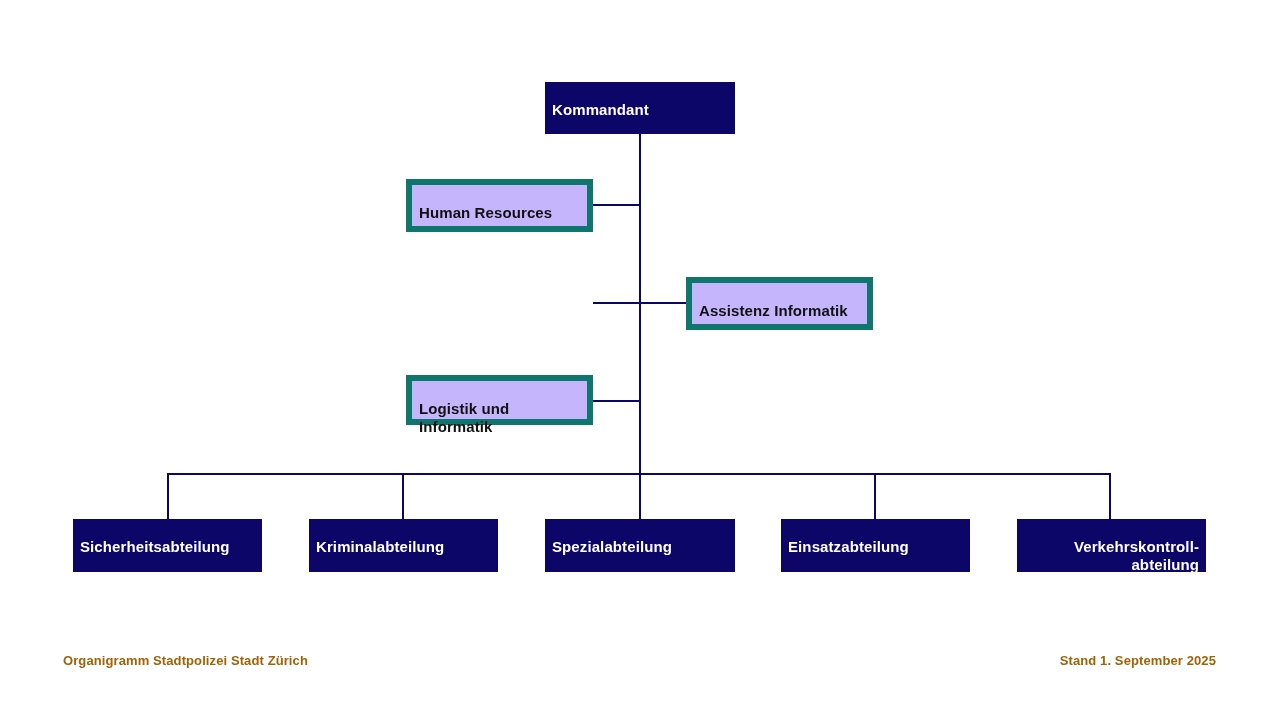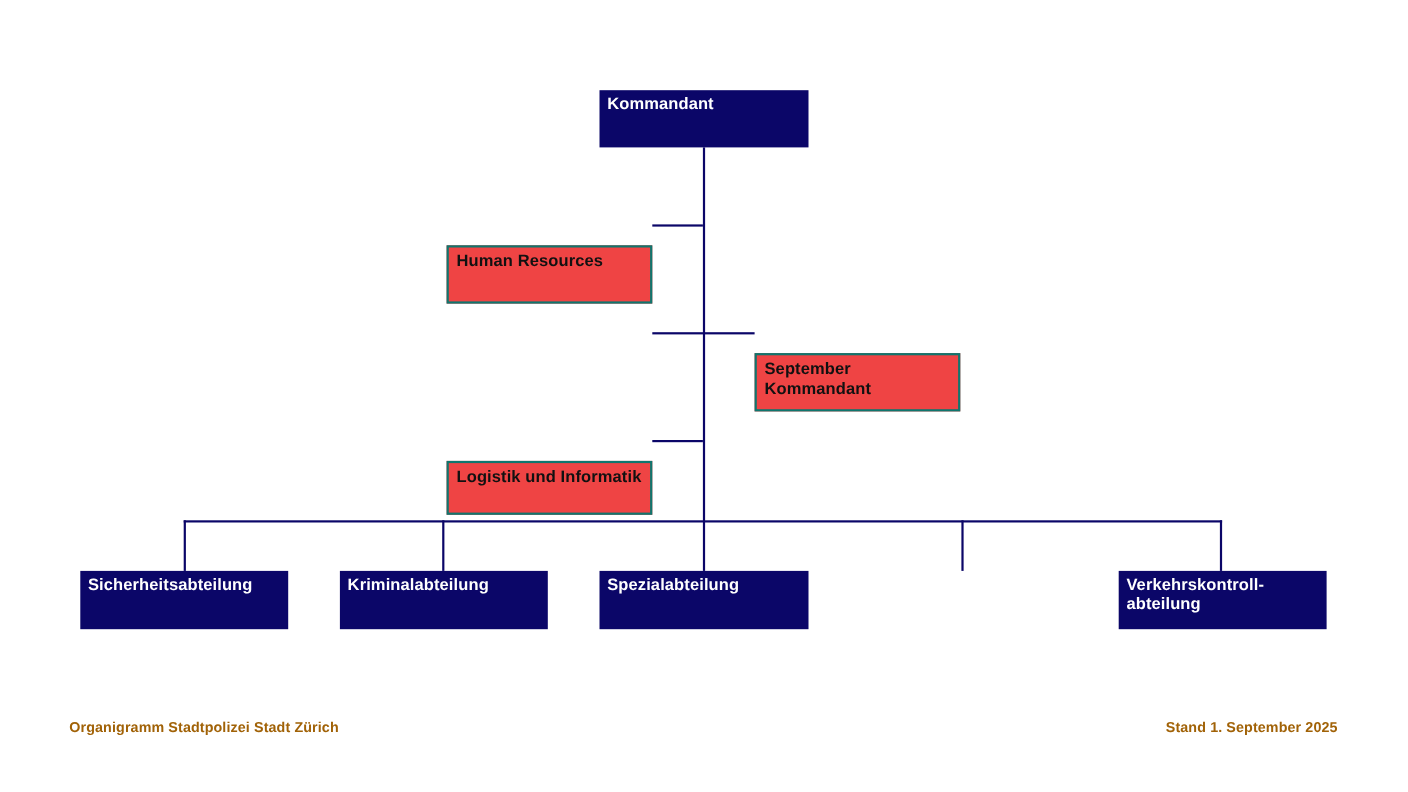--- a/index.html
+++ b/index.html
@@ -11,35 +11,34 @@
   .canvas {
     position: relative;
     width: 1280px;
     height: 720px;
     background: #ffffff;
     overflow: hidden;
   }
   .node {
     position: absolute;
     box-sizing: border-box;
-    padding: 4px 7px;
+    padding: 19px 7px;
     font-size: 15px;
     font-weight: 700;
     line-height: 18px;
     letter-spacing: 0.1px;
   }
   .node.filled {
     background: #0b0668;
     color: #ffffff;
   }
   .node.outline {
-    background: #ef4444;
-    border: 2px solid #0f766e;
+    background: #c4b5fd;
+    border: 6px solid #0f766e;
     color: #111111;
-    margin-top: 44px;
   }
   .node-label {
     white-space: pre-line;
   }
   .line {
     position: absolute;
     background: #0b0668;
   }
   .footer-text {
     position: absolute;
@@ -69,33 +68,36 @@
   </div>
 
   <div class="node outline" style="left:406px; top:179px; width:187px; height:53px;">
     <span class="node-label">Human Resources</span>
   </div>
   <div class="node outline" style="left:406px; top:375px; width:187px; height:49px;">
     <span class="node-label">Logistik und Informatik</span>
   </div>
 
   <div class="node outline" style="left:686px; top:277px; width:187px; height:53px;">
-    <span class="node-label">September Kommandant</span>
+    <span class="node-label">Assistenz Informatik</span>
   </div>
 
   <div class="node filled" style="left:73px; top:519px; width:189px; height:53px;">
     <span class="node-label">Sicherheitsabteilung</span>
   </div>
   <div class="node filled" style="left:309px; top:519px; width:189px; height:53px;">
     <span class="node-label">Kriminalabteilung</span>
   </div>
   <div class="node filled" style="left:545px; top:519px; width:190px; height:53px;">
     <span class="node-label">Spezialabteilung</span>
   </div>
-  <div class="node filled" style="left:1017px; top:519px; width:189px; height:53px;">
+  <div class="node filled" style="left:781px; top:519px; width:189px; height:53px;">
+    <span class="node-label">Einsatzabteilung</span>
+  </div>
+  <div class="node filled" style="left:1017px; top:519px; width:189px; height:53px;text-align:right;">
     <span class="node-label">Verkehrskontroll-
 abteilung</span>
   </div>
 
   <div class="footer-text" style="left:63px; top:653px;">Organigramm Stadtpolizei Stadt Zürich</div>
   <div class="footer-text" style="right:64px; top:653px; text-align:right;">Stand 1. September 2025</div>
 
 </div>
 
 </body></html>

